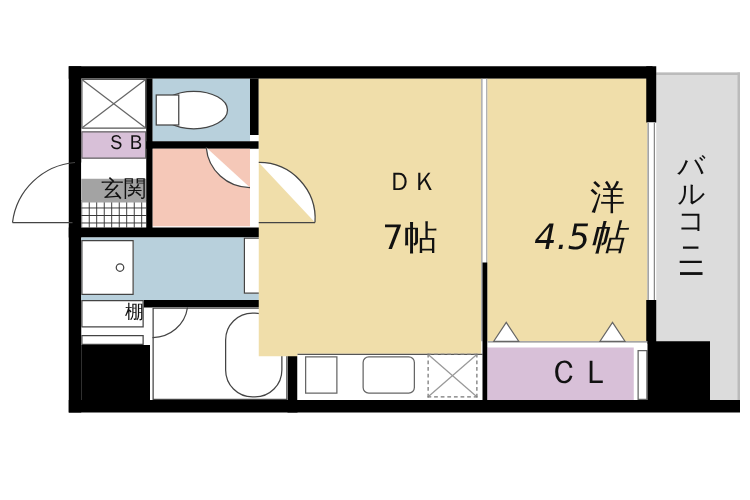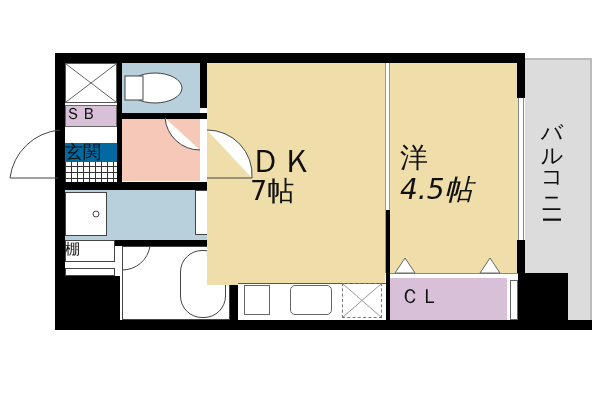--- a/index.html
+++ b/index.html
@@ -1,19 +1,19 @@
 <!DOCTYPE html>
 <html><head>
 <meta charset="utf-8">
 <style>
   html,body{margin:0;padding:0;background:#fff;}
   body{width:600px;height:400px;position:relative;overflow:hidden;font-family:"DejaVu Sans",sans-serif;}
   .abs{position:absolute;box-sizing:border-box;}
   .wall{background:#000;}
-  .label{position:absolute;color:#111;text-align:left;line-height:1.05;}
+  .label{position:absolute;color:#111;text-align:right;line-height:1.05;}
   svg{position:absolute;left:0;top:0;}
 </style>
 </head>
 <body>
 
 <div class="abs wall" style="left:55px;top:53px;width:467px;height:10px;"></div>
 <div class="abs wall" style="left:55px;top:320px;width:537px;height:10px;"></div>
 <div class="abs wall" style="left:55px;top:53px;width:10px;height:277px;"></div>
 
 <div class="abs" style="left:525px;top:58px;width:67px;height:262px;background:#DCDCDC;border-top:2px solid #bbb;border-right:2px solid #bbb;"></div>
@@ -21,21 +21,21 @@
 
 <div class="abs" style="left:122px;top:63px;width:78px;height:50px;background:#B8D0DC;"></div>
 
 <div class="abs" style="left:65px;top:63px;width:52px;height:40px;background:#fff;border:1px solid #555;"></div>
 
 <div class="abs" style="left:65px;top:105px;width:52px;height:22px;background:#D8C0D8;border:1px solid #666;"></div>
 <div class="label" style="left:65px;top:106px;width:52px;font-size:16px;">ＳＢ</div>
 
 <div class="abs" style="left:65px;top:130px;width:52px;height:52px;background:#fff;"></div>
 <div class="abs" style="left:65px;top:160px;width:52px;height:22px;background-image:linear-gradient(#333 1px,transparent 1px),linear-gradient(90deg,#333 1px,transparent 1px);background-size:6px 6px;background-color:#fff;"></div>
-<div class="label" style="left:65px;top:143px;width:52px;font-size:18px;background:#0369a1;">玄関</div>
+<div class="label" style="left:65px;top:143px;width:52px;font-size:18px;background:#a3a3a3;">玄関</div>
 
 <div class="abs wall" style="left:117px;top:113px;width:90px;height:6px;"></div>
 <div class="abs" style="left:122px;top:119px;width:78px;height:62px;background:#F5C8B8;"></div>
 <div class="abs wall" style="left:117px;top:63px;width:5px;height:120px;"></div>
 <div class="abs wall" style="left:200px;top:63px;width:7px;height:45px;"></div>
 <div class="abs wall" style="left:55px;top:182px;width:155px;height:8px;"></div>
 
 <div class="abs" style="left:65px;top:190px;width:165px;height:50px;background:#B8D0DC;"></div>
 <div class="abs" style="left:65px;top:192px;width:42px;height:44px;border:1px solid #444;background:#fff;"></div>
 <div class="abs" style="left:195px;top:190px;width:35px;height:45px;border:1px solid #444;background:#fff;"></div>
@@ -48,36 +48,36 @@
 <div class="abs wall" style="left:65px;top:276px;width:55px;height:44px;"></div>
 
 <div class="abs" style="left:122px;top:246px;width:108px;height:74px;background:#fff;border:1px solid #444;"></div>
 <div class="abs" style="left:180px;top:250px;width:46px;height:68px;border:1px solid #444;border-radius:22px;background:#fff;"></div>
 
 <div class="abs" style="left:207px;top:63px;width:178px;height:222px;background:#F0DEAA;"></div>
 <div class="abs" style="left:238px;top:283px;width:148px;height:37px;background:#fff;border-top:1px solid #555;"></div>
 <div class="abs" style="left:244px;top:285px;width:26px;height:30px;border:1px solid #666;"></div>
 <div class="abs" style="left:290px;top:285px;width:42px;height:30px;border:1px solid #666;border-radius:5px;"></div>
 <div class="abs" style="left:342px;top:283px;width:40px;height:35px;border:1px dashed #777;"></div>
-<div class="label" style="left:250px;top:145px;width:100px;font-size:32px;">ＤＫ</div>
+<div class="label" style="left:250px;top:135px;width:100px;font-size:20px;">ＤＫ</div>
 <div class="label" style="left:250px;top:177px;width:100px;font-size:27px;">7帖</div>
 
 <div class="abs" style="left:385px;top:63px;width:5px;height:210px;background:#fff;border-left:1px solid #999;border-right:1px solid #999;"></div>
 <div class="abs wall" style="left:386px;top:210px;width:4px;height:110px;"></div>
 
 <div class="abs" style="left:390px;top:63px;width:128px;height:210px;background:#F0DEAA;"></div>
 <div class="label" style="left:400px;top:143px;width:100px;font-size:28px;">洋</div>
 <div class="label" style="left:400px;top:175px;width:100px;font-size:28px;font-style:italic;">4.5帖</div>
 <div class="abs wall" style="left:517px;top:53px;width:8px;height:45px;"></div>
 <div class="abs" style="left:518px;top:98px;width:6px;height:142px;background:#fff;border-left:1px solid #888;border-right:1px solid #888;"></div>
 <div class="abs wall" style="left:517px;top:240px;width:8px;height:35px;"></div>
 
 <div class="abs" style="left:390px;top:273px;width:128px;height:5px;background:#fff;border-top:1px solid #888;"></div>
 <div class="abs" style="left:390px;top:278px;width:117px;height:42px;background:#D8C0D8;"></div>
-<div class="label" style="left:400px;top:286px;width:90px;font-size:20px;">ＣＬ</div>
+<div class="label" style="left:400px;top:286px;width:90px;font-size:26px;font-family:Liberation Mono, monospace;">ＣＬ</div>
 <div class="abs" style="left:510px;top:280px;width:8px;height:40px;background:#fff;border:1px solid #666;"></div>
 <div class="abs wall" style="left:518px;top:273px;width:50px;height:50px;"></div>
 
 <svg width="600" height="400">
 
   <path d="M10 178 A55 55 0 0 1 60 130" fill="none" stroke="#444" stroke-width="1"></path>
   <line x1="10" y1="178" x2="58" y2="178" stroke="#444" stroke-width="1"></line>
 
   <path d="M165 118 A35 35 0 0 0 200 150" fill="#fff" stroke="#444" stroke-width="1"></path>
 

